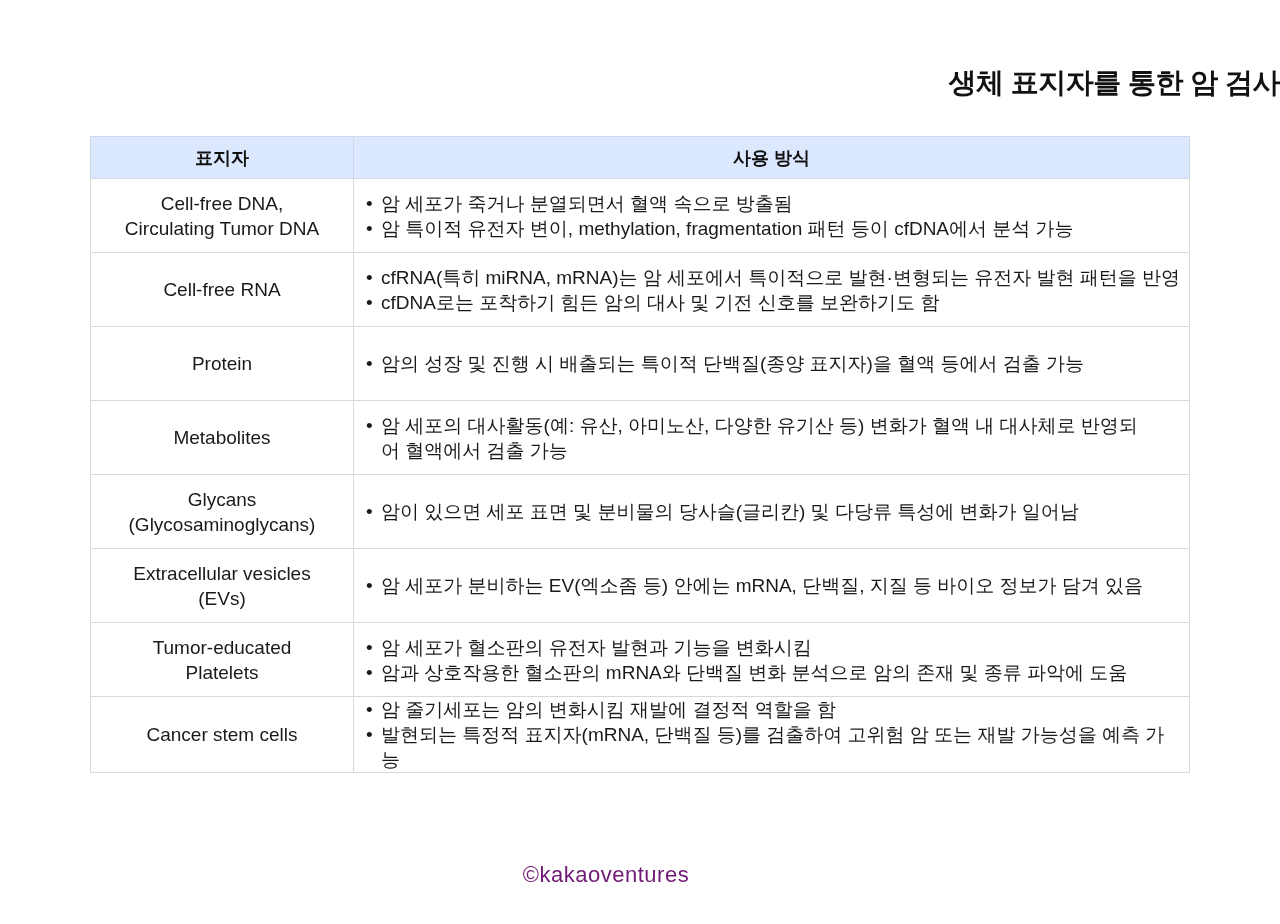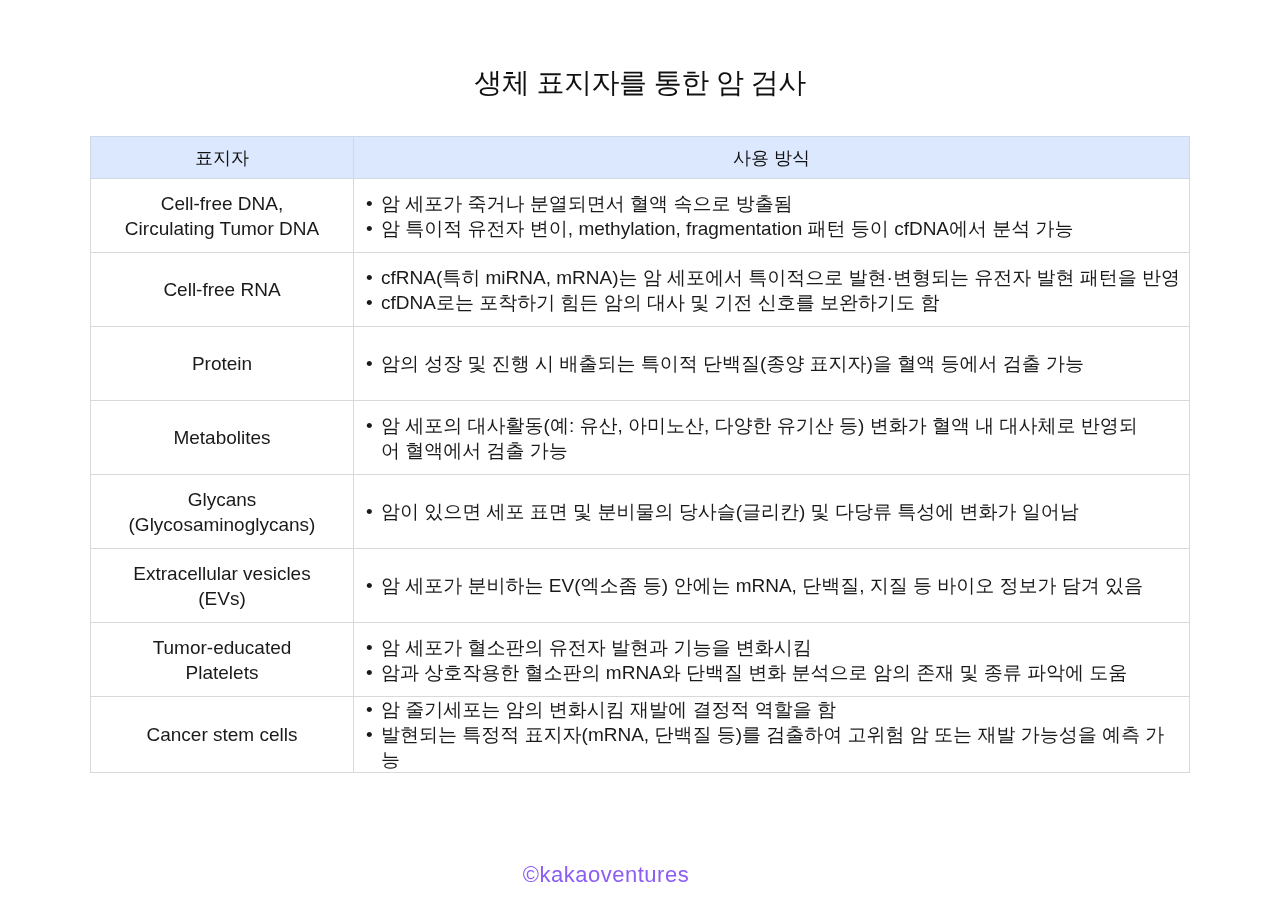--- a/index.html
+++ b/index.html
@@ -13,43 +13,43 @@
       position: relative;
       font-family: "Liberation Sans", "DejaVu Sans", sans-serif;
       color: #1a1a1a;
       overflow: hidden;
     }
     .title {
       position: absolute;
       left: 0;
       top: 64px;
       width: 1280px;
-      text-align: center;
+      text-align: right;
       font-size: 28px;
-      font-weight: normal;
+      font-weight: bold;
       letter-spacing: -0.5px;
       color: #111111;
     }
     table.markers {
       position: absolute;
       left: 90px;
       top: 136px;
       width: 1099px;
       border-collapse: collapse;
       table-layout: fixed;
     }
     table.markers th,
     table.markers td {
       border: 1px solid #d9d9d9;
     }
     table.markers thead th {
       background: #dbe8fd;
       height: 39px;
       font-size: 18px;
-      font-weight: normal;
+      font-weight: bold;
       text-align: center;
       color: #111111;
       border-color: #cfd8e6;
     }
     col.c1 { width: 263px; }
     col.c2 { width: 836px; }
     table.markers tbody td {
       height: 73px;
       font-size: 19px;
       line-height: 25px;
@@ -77,21 +77,21 @@
       left: 2px;
       top: 0;
     }
     .watermark {
       position: absolute;
       left: 0;
       top: 862px;
       width: 1212px;
       text-align: center;
       font-size: 22px;
-      color: #8b5cf6;
+      color: #701a75;
       letter-spacing: 0.5px;
     }
   </style>
 </head>
 <body>
 
 <div class="title">생체 표지자를 통한 암 검사</div>
 
 <table class="markers">
   <colgroup>

